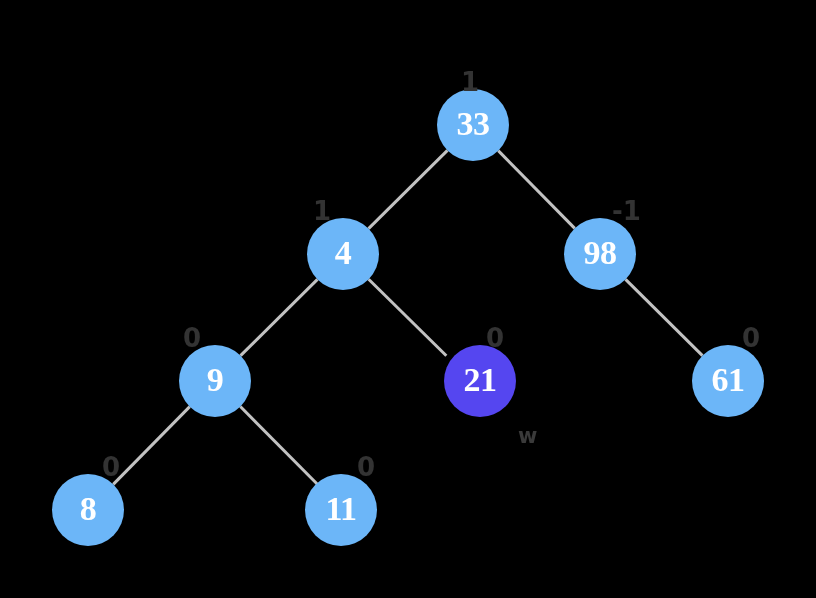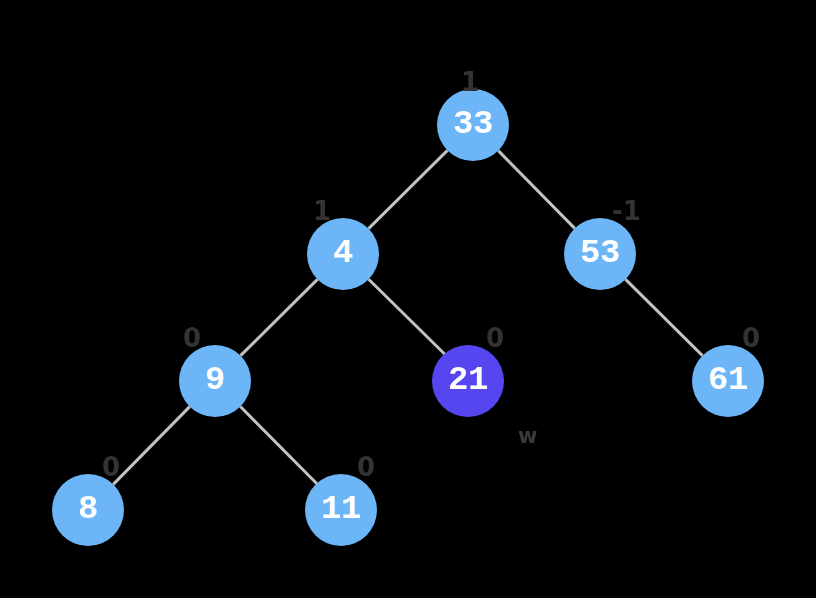--- a/index.html
+++ b/index.html
@@ -28,21 +28,21 @@
   }
   .tree-node {
     position: absolute;
     border-radius: 50%;
     display: flex;
     align-items: center;
     justify-content: center;
     box-sizing: border-box;
     color: #ffffff;
     font-weight: bold;
-    font-family: Liberation Mono, monospace;
+    font-family: Liberation Serif, serif;
     line-height: 1;
     letter-spacing: -0.5px;
     user-select: none;
   }
   .node-value {
     display: block;
     transform: translateY(-1px);
   }
   .balance-label {
     position: absolute;
@@ -81,28 +81,28 @@
   <div id="node-layer">
       <div class="tree-node" style="left: 437px; top: 89px; width: 72px; height: 72px; background: rgb(108, 182, 248); color: rgb(255, 255, 255); font-size: 34px;">
         <span class="node-value">33</span>
       </div>
       <div class="balance-label" style="color: rgb(51, 51, 51); top: 69px; left: 430px; width: 80px; text-align: center;">1</div>
       <div class="tree-node" style="left: 307px; top: 218px; width: 72px; height: 72px; background: rgb(108, 182, 248); color: rgb(255, 255, 255); font-size: 34px;">
         <span class="node-value">4</span>
       </div>
       <div class="balance-label" style="color: rgb(51, 51, 51); top: 198px; left: 0px; width: 331px; text-align: right;">1</div>
       <div class="tree-node" style="left: 564px; top: 218px; width: 72px; height: 72px; background: rgb(108, 182, 248); color: rgb(255, 255, 255); font-size: 34px;">
-        <span class="node-value">53</span>
+        <span class="node-value">98</span>
       </div>
       <div class="balance-label" style="color: rgb(51, 51, 51); top: 198px; left: 612px; text-align: left;">-1</div>
       <div class="tree-node" style="left: 179px; top: 345px; width: 72px; height: 72px; background: rgb(108, 182, 248); color: rgb(255, 255, 255); font-size: 34px;">
         <span class="node-value">9</span>
       </div>
       <div class="balance-label" style="color: rgb(51, 51, 51); top: 325px; left: 0px; width: 201px; text-align: right;">0</div>
-      <div class="tree-node" style="left: 432px; top: 345px; width: 72px; height: 72px; background: rgb(85, 70, 240); color: rgb(255, 255, 255); font-size: 34px;">
+      <div class="tree-node" style="left: 444px; top: 345px; width: 72px; height: 72px; background: rgb(85, 70, 240); color: rgb(255, 255, 255); font-size: 34px;">
         <span class="node-value">21</span>
       </div>
       <div class="balance-label" style="color: rgb(51, 51, 51); top: 325px; left: 486px; text-align: left;">0</div>
       <div class="tree-node" style="left: 692px; top: 345px; width: 72px; height: 72px; background: rgb(108, 182, 248); color: rgb(255, 255, 255); font-size: 34px;">
         <span class="node-value">61</span>
       </div>
       <div class="balance-label" style="color: rgb(51, 51, 51); top: 325px; left: 742px; text-align: left;">0</div>
       <div class="tree-node" style="left: 52px; top: 474px; width: 72px; height: 72px; background: rgb(108, 182, 248); color: rgb(255, 255, 255); font-size: 34px;">
         <span class="node-value">8</span>
       </div>

